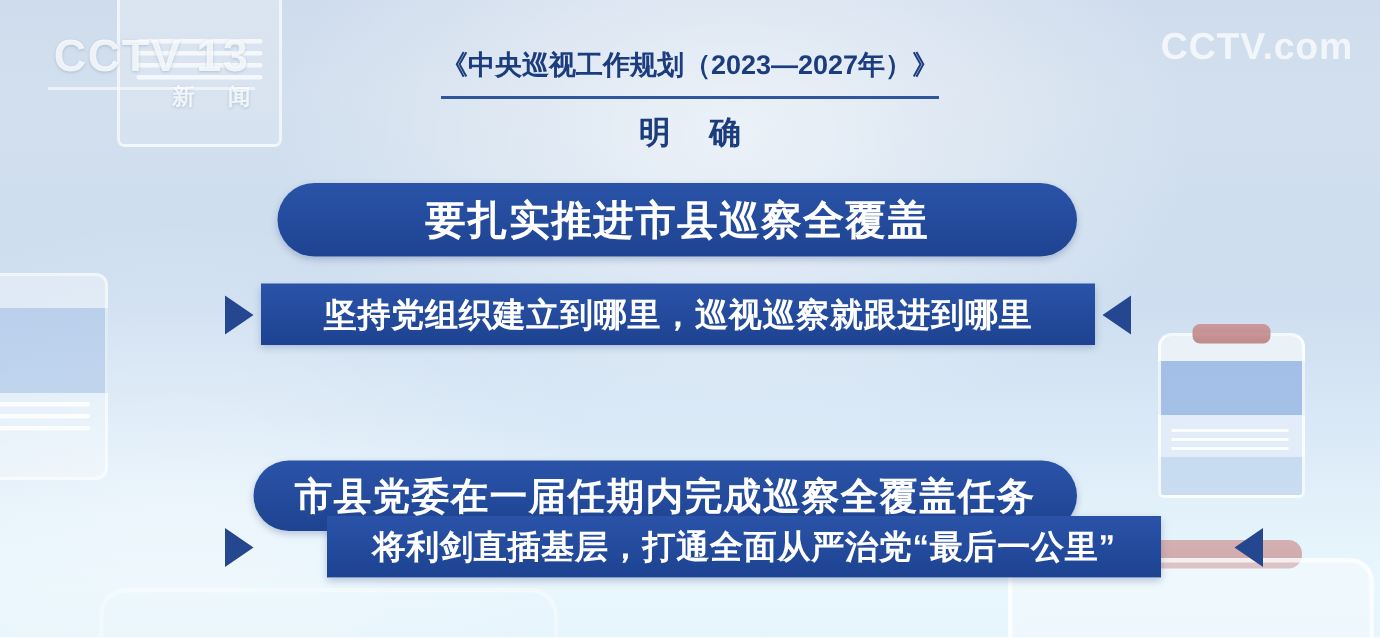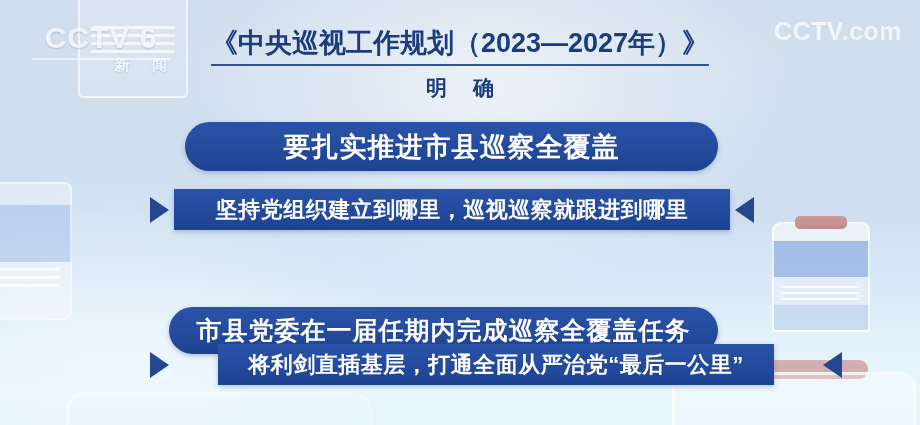--- a/index.html
+++ b/index.html
@@ -153,21 +153,21 @@
   .cctvcom .cn {
     font-size: 12px; font-weight: 700; letter-spacing: 2px; line-height: 14px;
   }
 
   
   .title-wrap {
     position: absolute; left: 0; top: 26px; width: 920px; text-align: center;
   }
   .title-main {
     display: inline-block;
-    font-size: 27px; font-weight: 700; color: #1b3c7d;
+    font-size: 18px; font-weight: 700; color: #1b3c7d;
     letter-spacing: 0px;
     border-bottom: 2px solid #30559b;
     padding-bottom: 4px;
     line-height: 34px;
   }
   .title-sub {
     margin-top: 8px;
     font-size: 21px; font-weight: 700; color: #1b3c7d;
     letter-spacing: 10px;
     text-indent: 10px;
@@ -244,21 +244,21 @@
     <div class="tline" style="top:70px;"></div>
     <div class="tline" style="top:76px;"></div>
     <div class="tline" style="top:82px;"></div>
   </div>
 
   <div class="deco bar-red"></div>
   <div class="deco card-bottom"></div>
   <div class="deco round-bl"></div>
 
   <div class="cctv13">
-    <div class="big">CCTV 6</div>
+    <div class="big">CCTV 13</div>
     <div class="rule"></div>
     <div class="sub">新 闻</div>
   </div>
 
   <div class="cctvcom">
     <div class="m">CCTV.com</div>
   </div>
 
   <div class="title-wrap">
     <div class="title-main">《中央巡视工作规划（2023—2027年）》</div>

